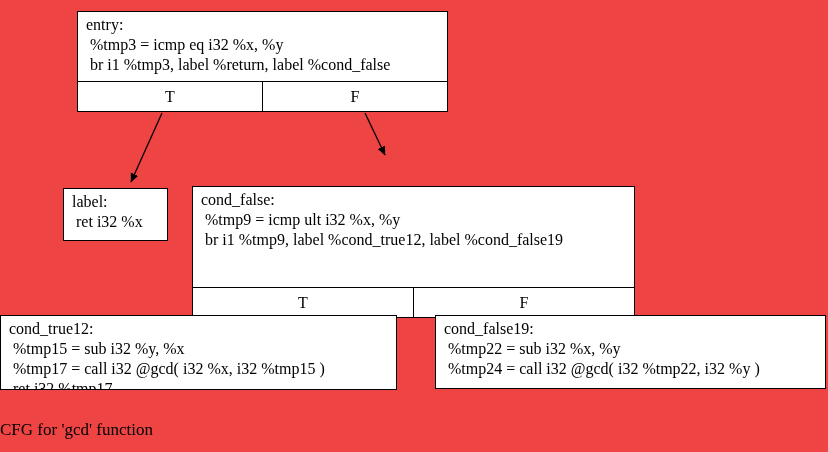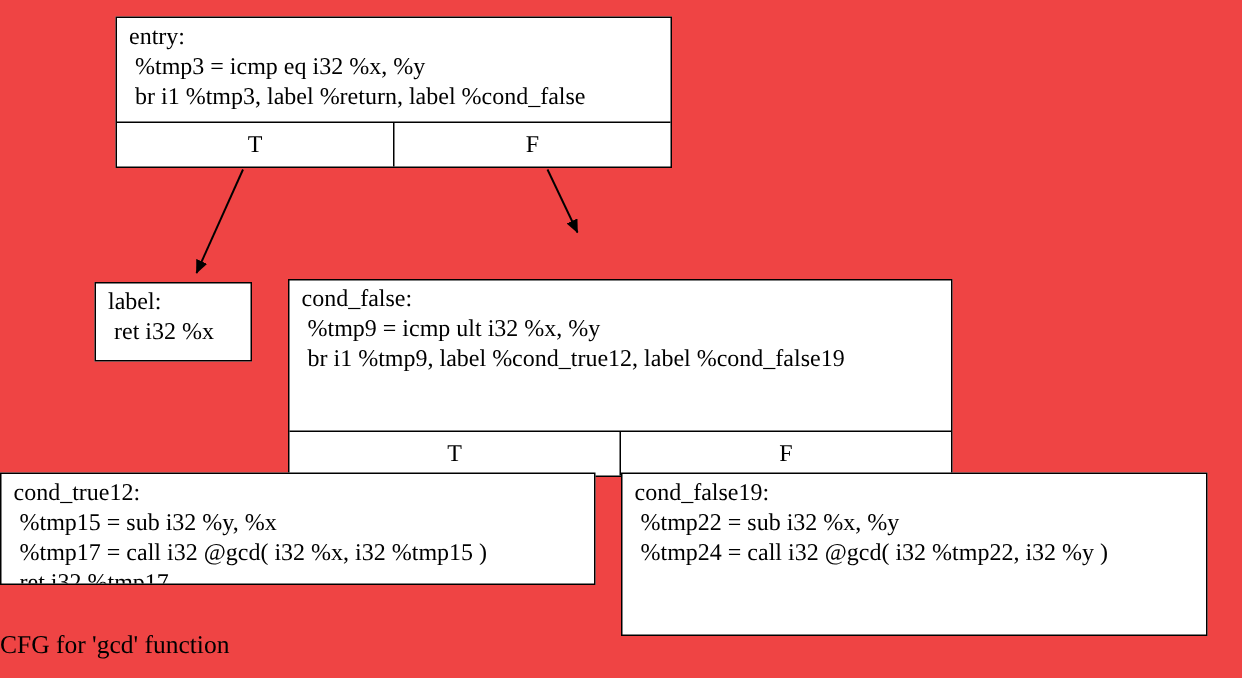--- a/index.html
+++ b/index.html
@@ -70,21 +70,21 @@
     width: 828px;
     text-align: left;
     font-size: 17px;
     color: #000000;
   }
   
   #node-entry       { left: 77px;  top: 11px;  width: 371px; height: 101px; }
   #node-return      { left: 63px;  top: 188px; width: 105px; height: 53px; }
   #node-cond-false  { left: 192px; top: 162px; width: 443px; height: 132px; margin-top: 24px; }
   #node-cond-true12 { left: 0;   top: 315px; width: 397px; height: 75px; }
-  #node-cond-false19{ left: 414px; top: 315px; width: 391px; height: 109px; }
+  #node-cond-false19{ left: 435px; top: 315px; width: 391px; height: 74px; }
 </style>
 </head>
 <body>
 
 <div class="canvas">
 
   <svg class="edges" viewBox="0 0 828 452" xmlns="http://www.w3.org/2000/svg">
     <defs>
       <marker id="arrowhead" markerWidth="11" markerHeight="9" refX="8.5" refY="4" orient="auto" markerUnits="userSpaceOnUse">
         <path d="M0,0 L9,4 L0,8 z" fill="#000000"></path>

